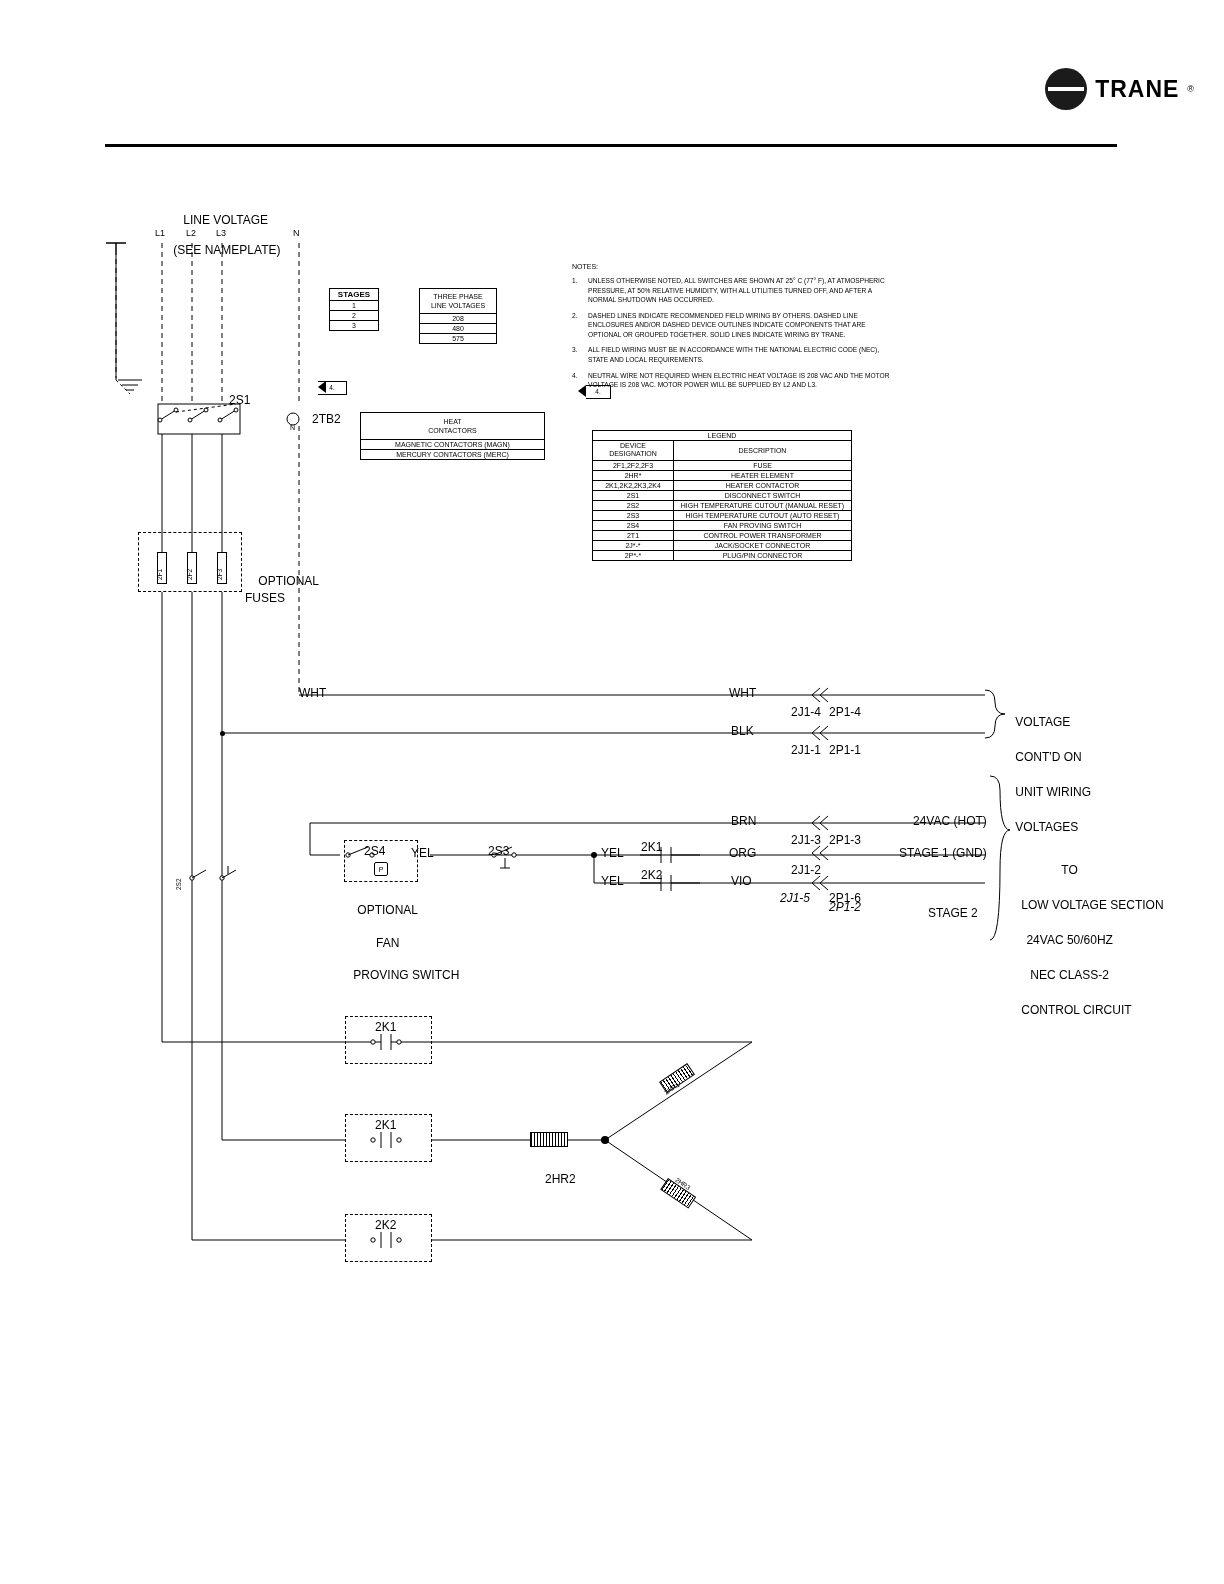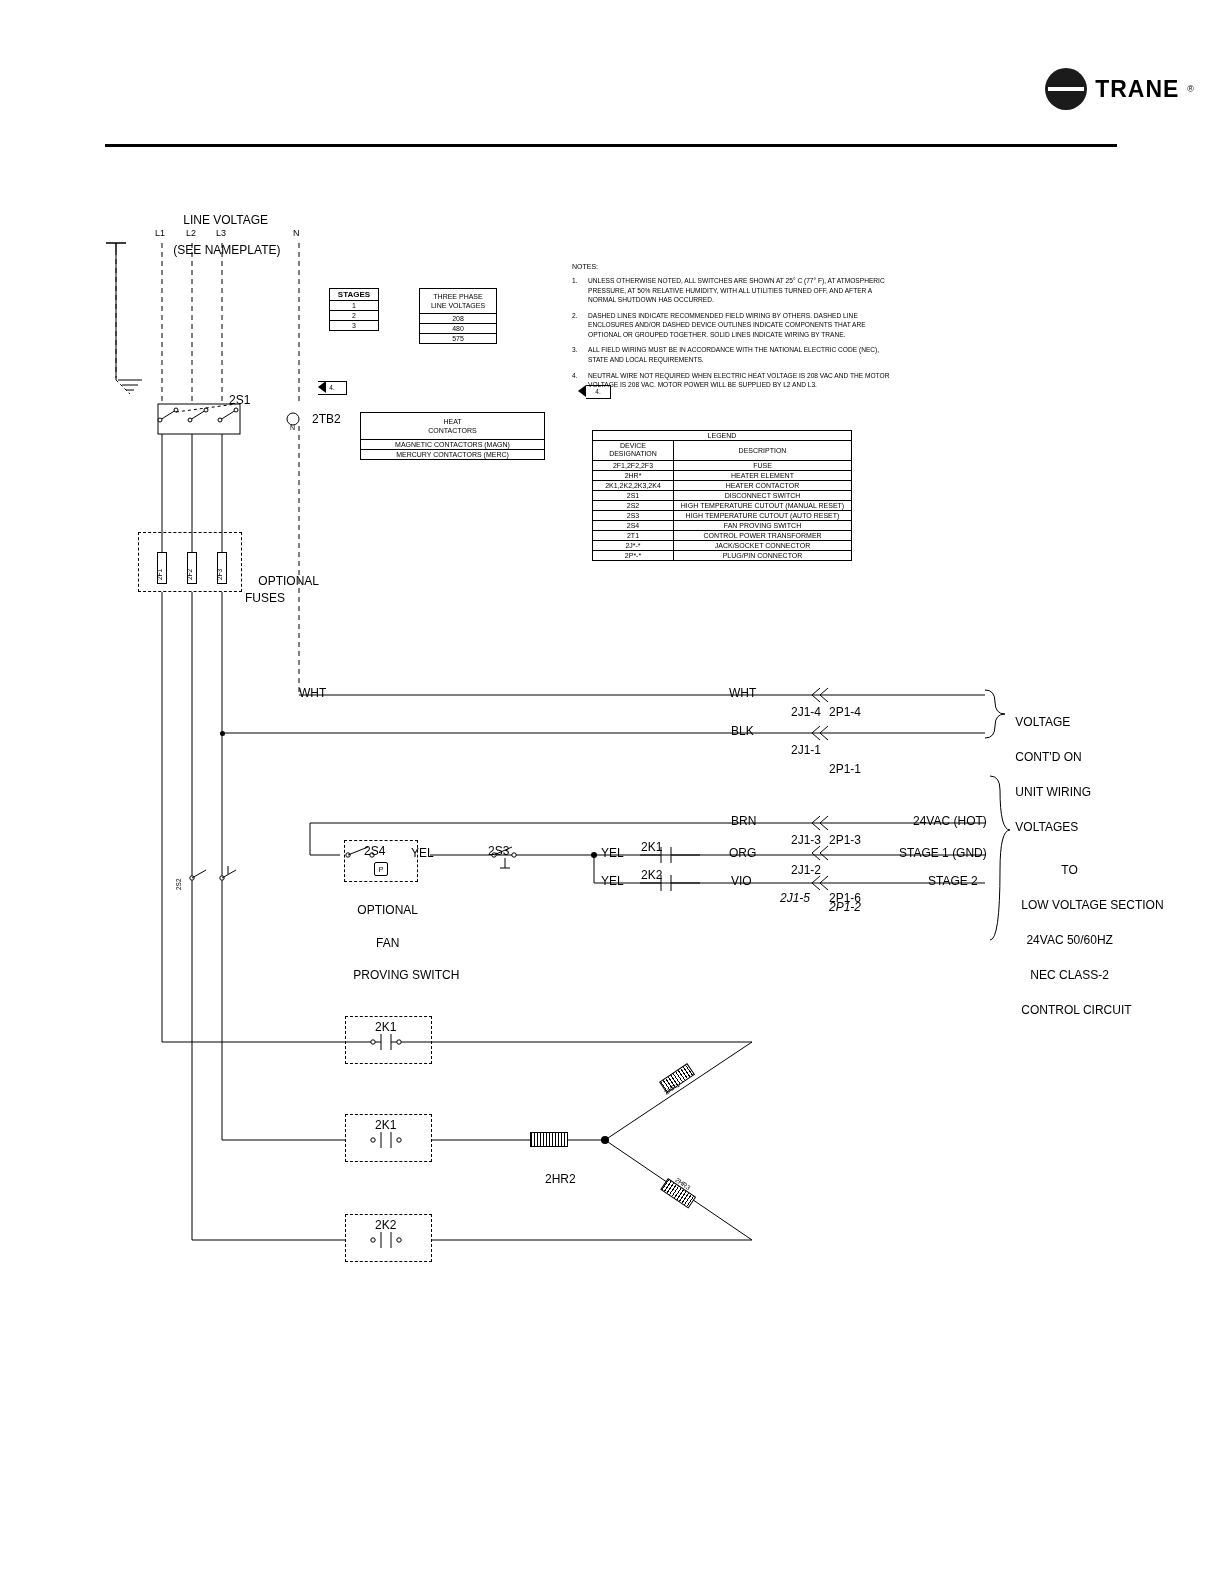--- a/index.html
+++ b/index.html
@@ -376,21 +376,21 @@
   </div>
 
   <div class="vert-txt" style="left:175px;top:890px;">2S2</div>
 
   <div class="lbl" style="left:299px;top:686px;">WHT</div>
   <div class="lbl" style="left:729px;top:686px;">WHT</div>
   <div class="lbl" style="left:731px;top:724px;">BLK</div>
   <div class="lbl" style="left:791px;top:705px;">2J1-4</div>
   <div class="lbl" style="left:829px;top:705px;">2P1-4</div>
   <div class="lbl" style="left:791px;top:743px;">2J1-1</div>
-  <div class="lbl" style="left:829px;top:762px;">2P1-1</div>
+  <div class="lbl" style="left:829px;top:743px;">2P1-1</div>
 
   <div class="lbl" style="left:1002px;top:697px;line-height:1.45;">
     <span>VOLTAGE</span><br>
     <span>CONT'D ON</span><br>
     <span>UNIT WIRING</span><br>
     <span>VOLTAGES</span>
   </div>
 
   <div class="lbl" style="left:731px;top:814px;">BRN</div>
   <div class="lbl" style="left:791px;top:833px;">2J1-3</div>
@@ -398,21 +398,21 @@
   <div class="lbl" style="left:913px;top:814px;">24VAC (HOT)</div>
 
   <div class="lbl" style="left:729px;top:846px;">ORG</div>
   <div class="lbl" style="left:791px;top:863px;">2J1-2</div>
   <div class="lbl" style="left:829px;top:900px;font-style:italic;">2P1-2</div>
   <div class="lbl" style="left:899px;top:846px;">STAGE 1 (GND)</div>
 
   <div class="lbl" style="left:731px;top:874px;">VIO</div>
   <div class="lbl" style="left:780px;top:891px;font-style:italic;">2J1-5</div>
   <div class="lbl" style="left:829px;top:891px;">2P1-6</div>
-  <div class="lbl" style="left:928px;top:874px;">STAGE 2</div>
+  <div class="lbl" style="left:928px;top:906px;">STAGE 2</div>
 
   <div class="lbl c" style="left:1008px;top:845px;width:110px;line-height:1.45;">
     <span>TO</span><br>
     <span>LOW VOLTAGE SECTION</span><br>
     <span>24VAC 50/60HZ</span><br>
     <span>NEC CLASS-2</span><br>
     <span>CONTROL CIRCUIT</span>
   </div>
 
   <div class="dbox" style="left:344px;top:840px;width:74px;height:42px;"></div>

